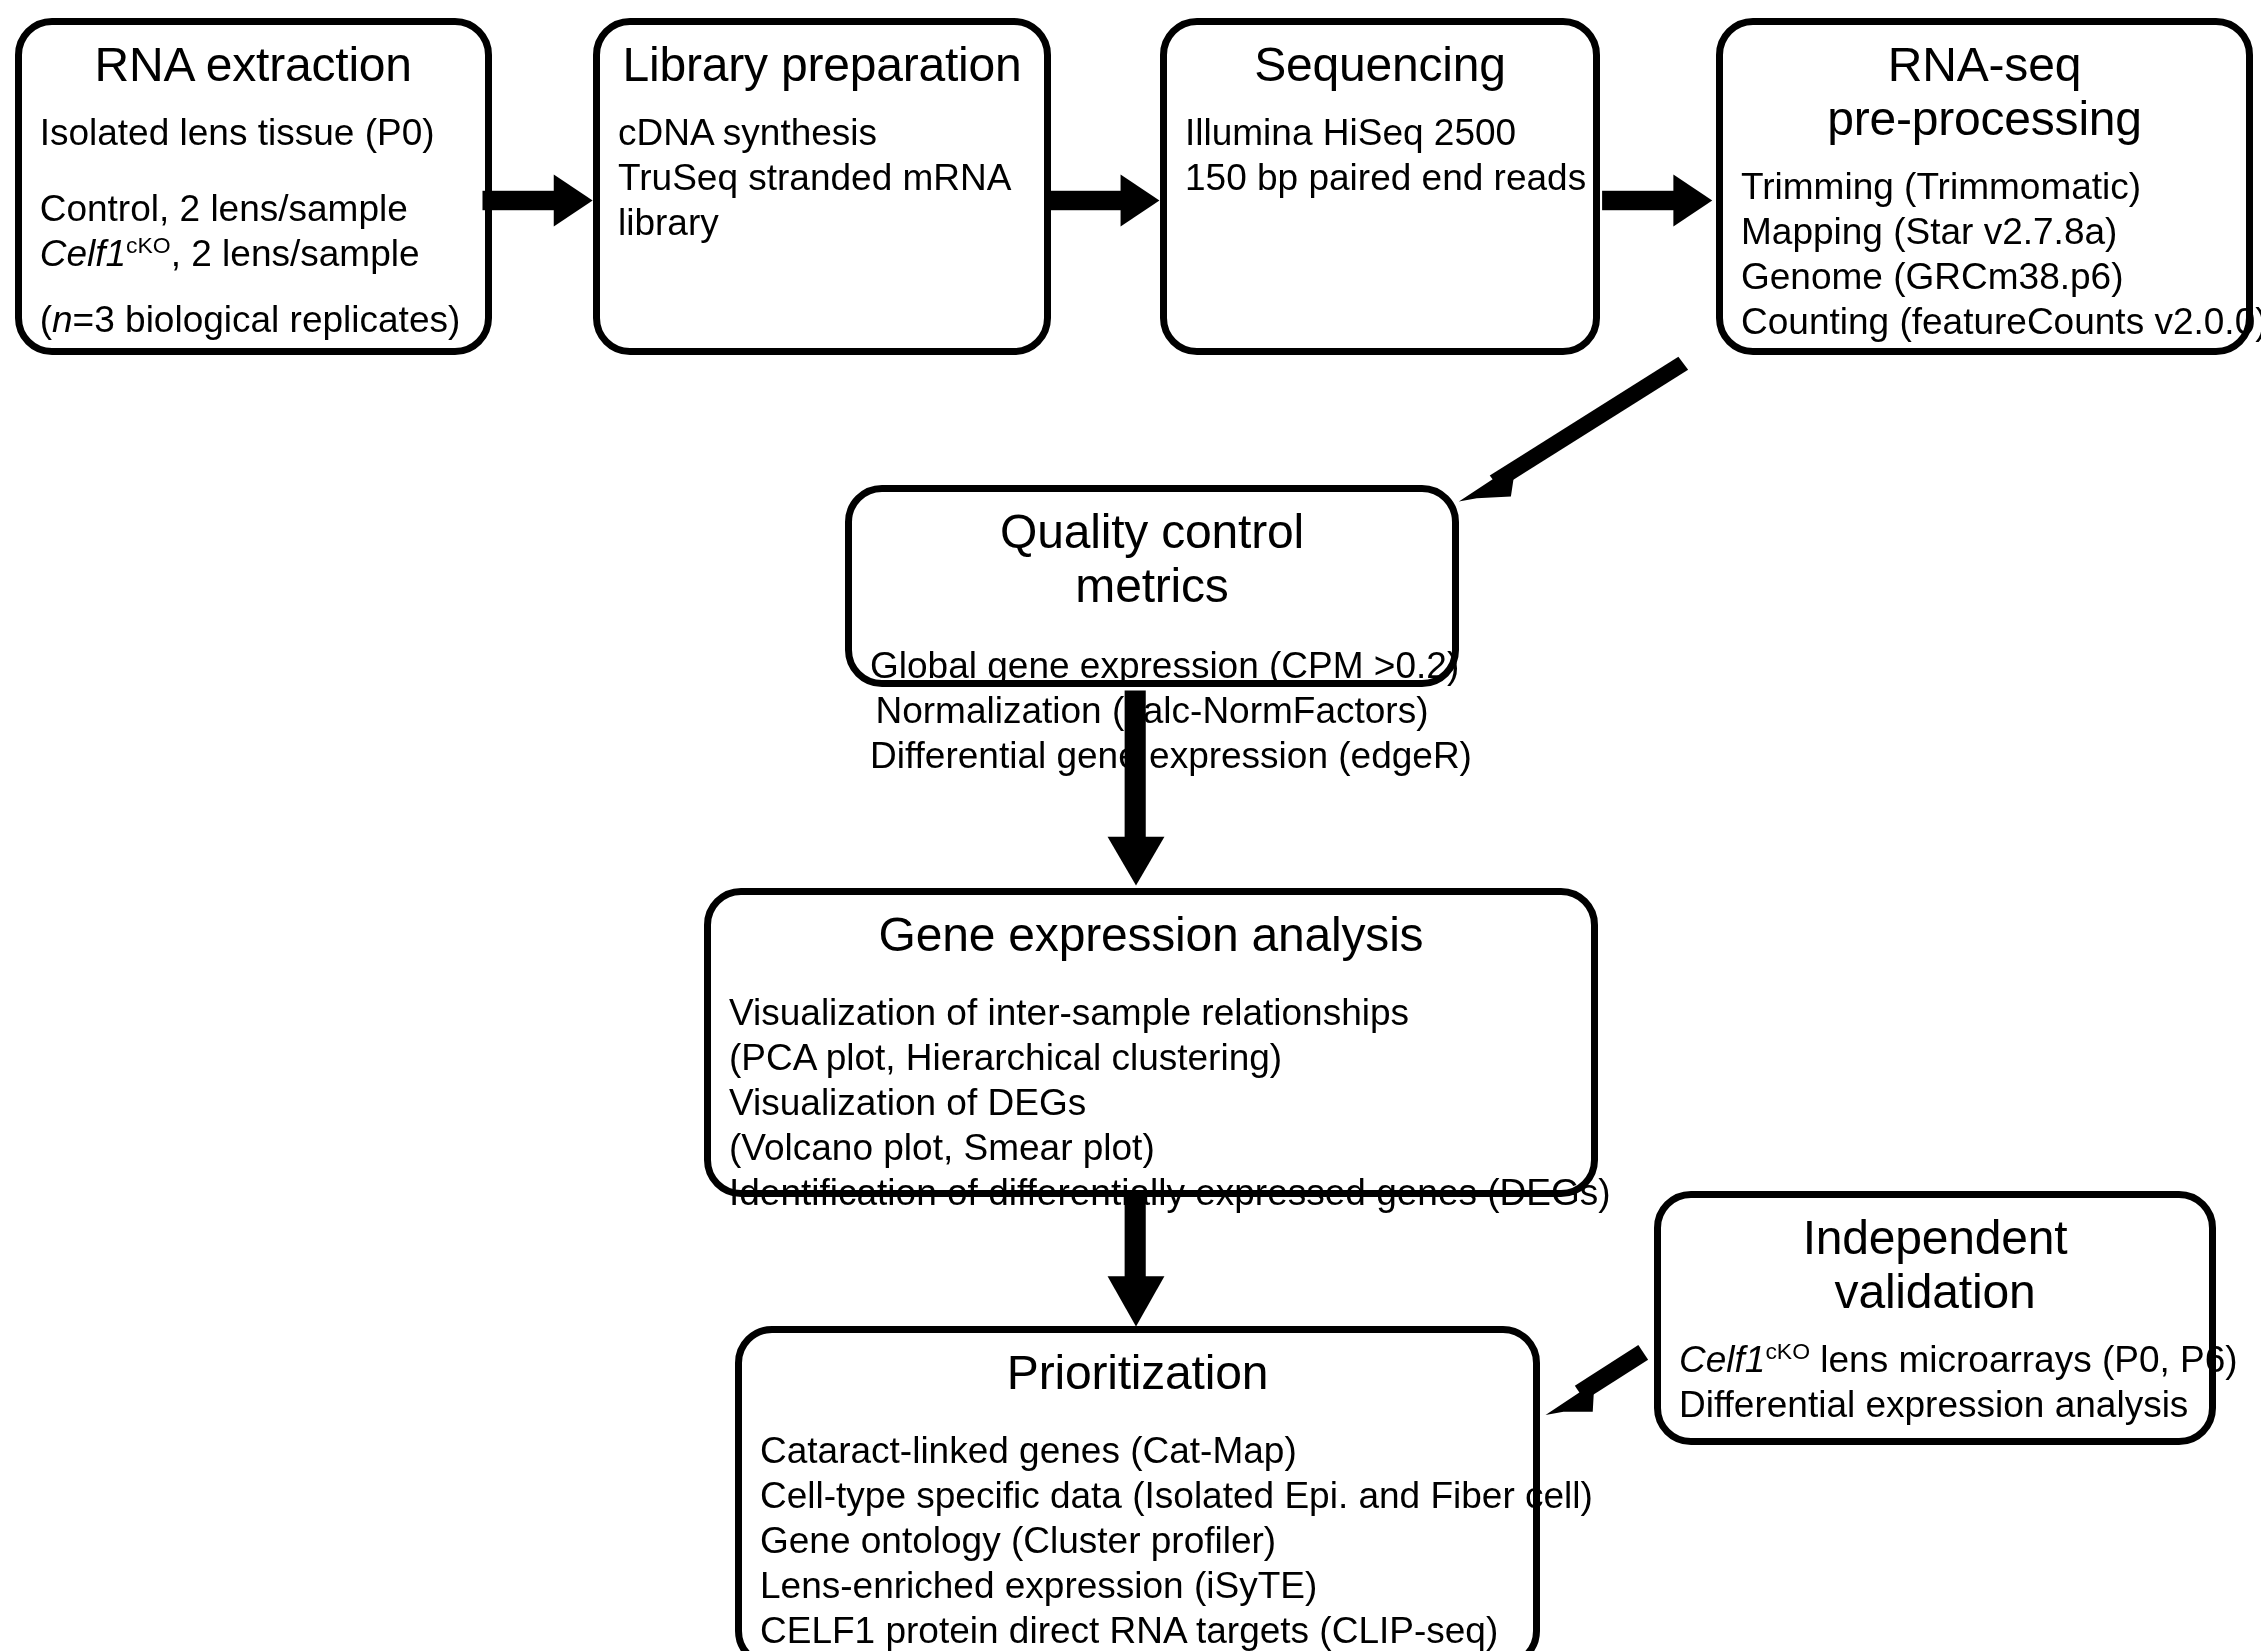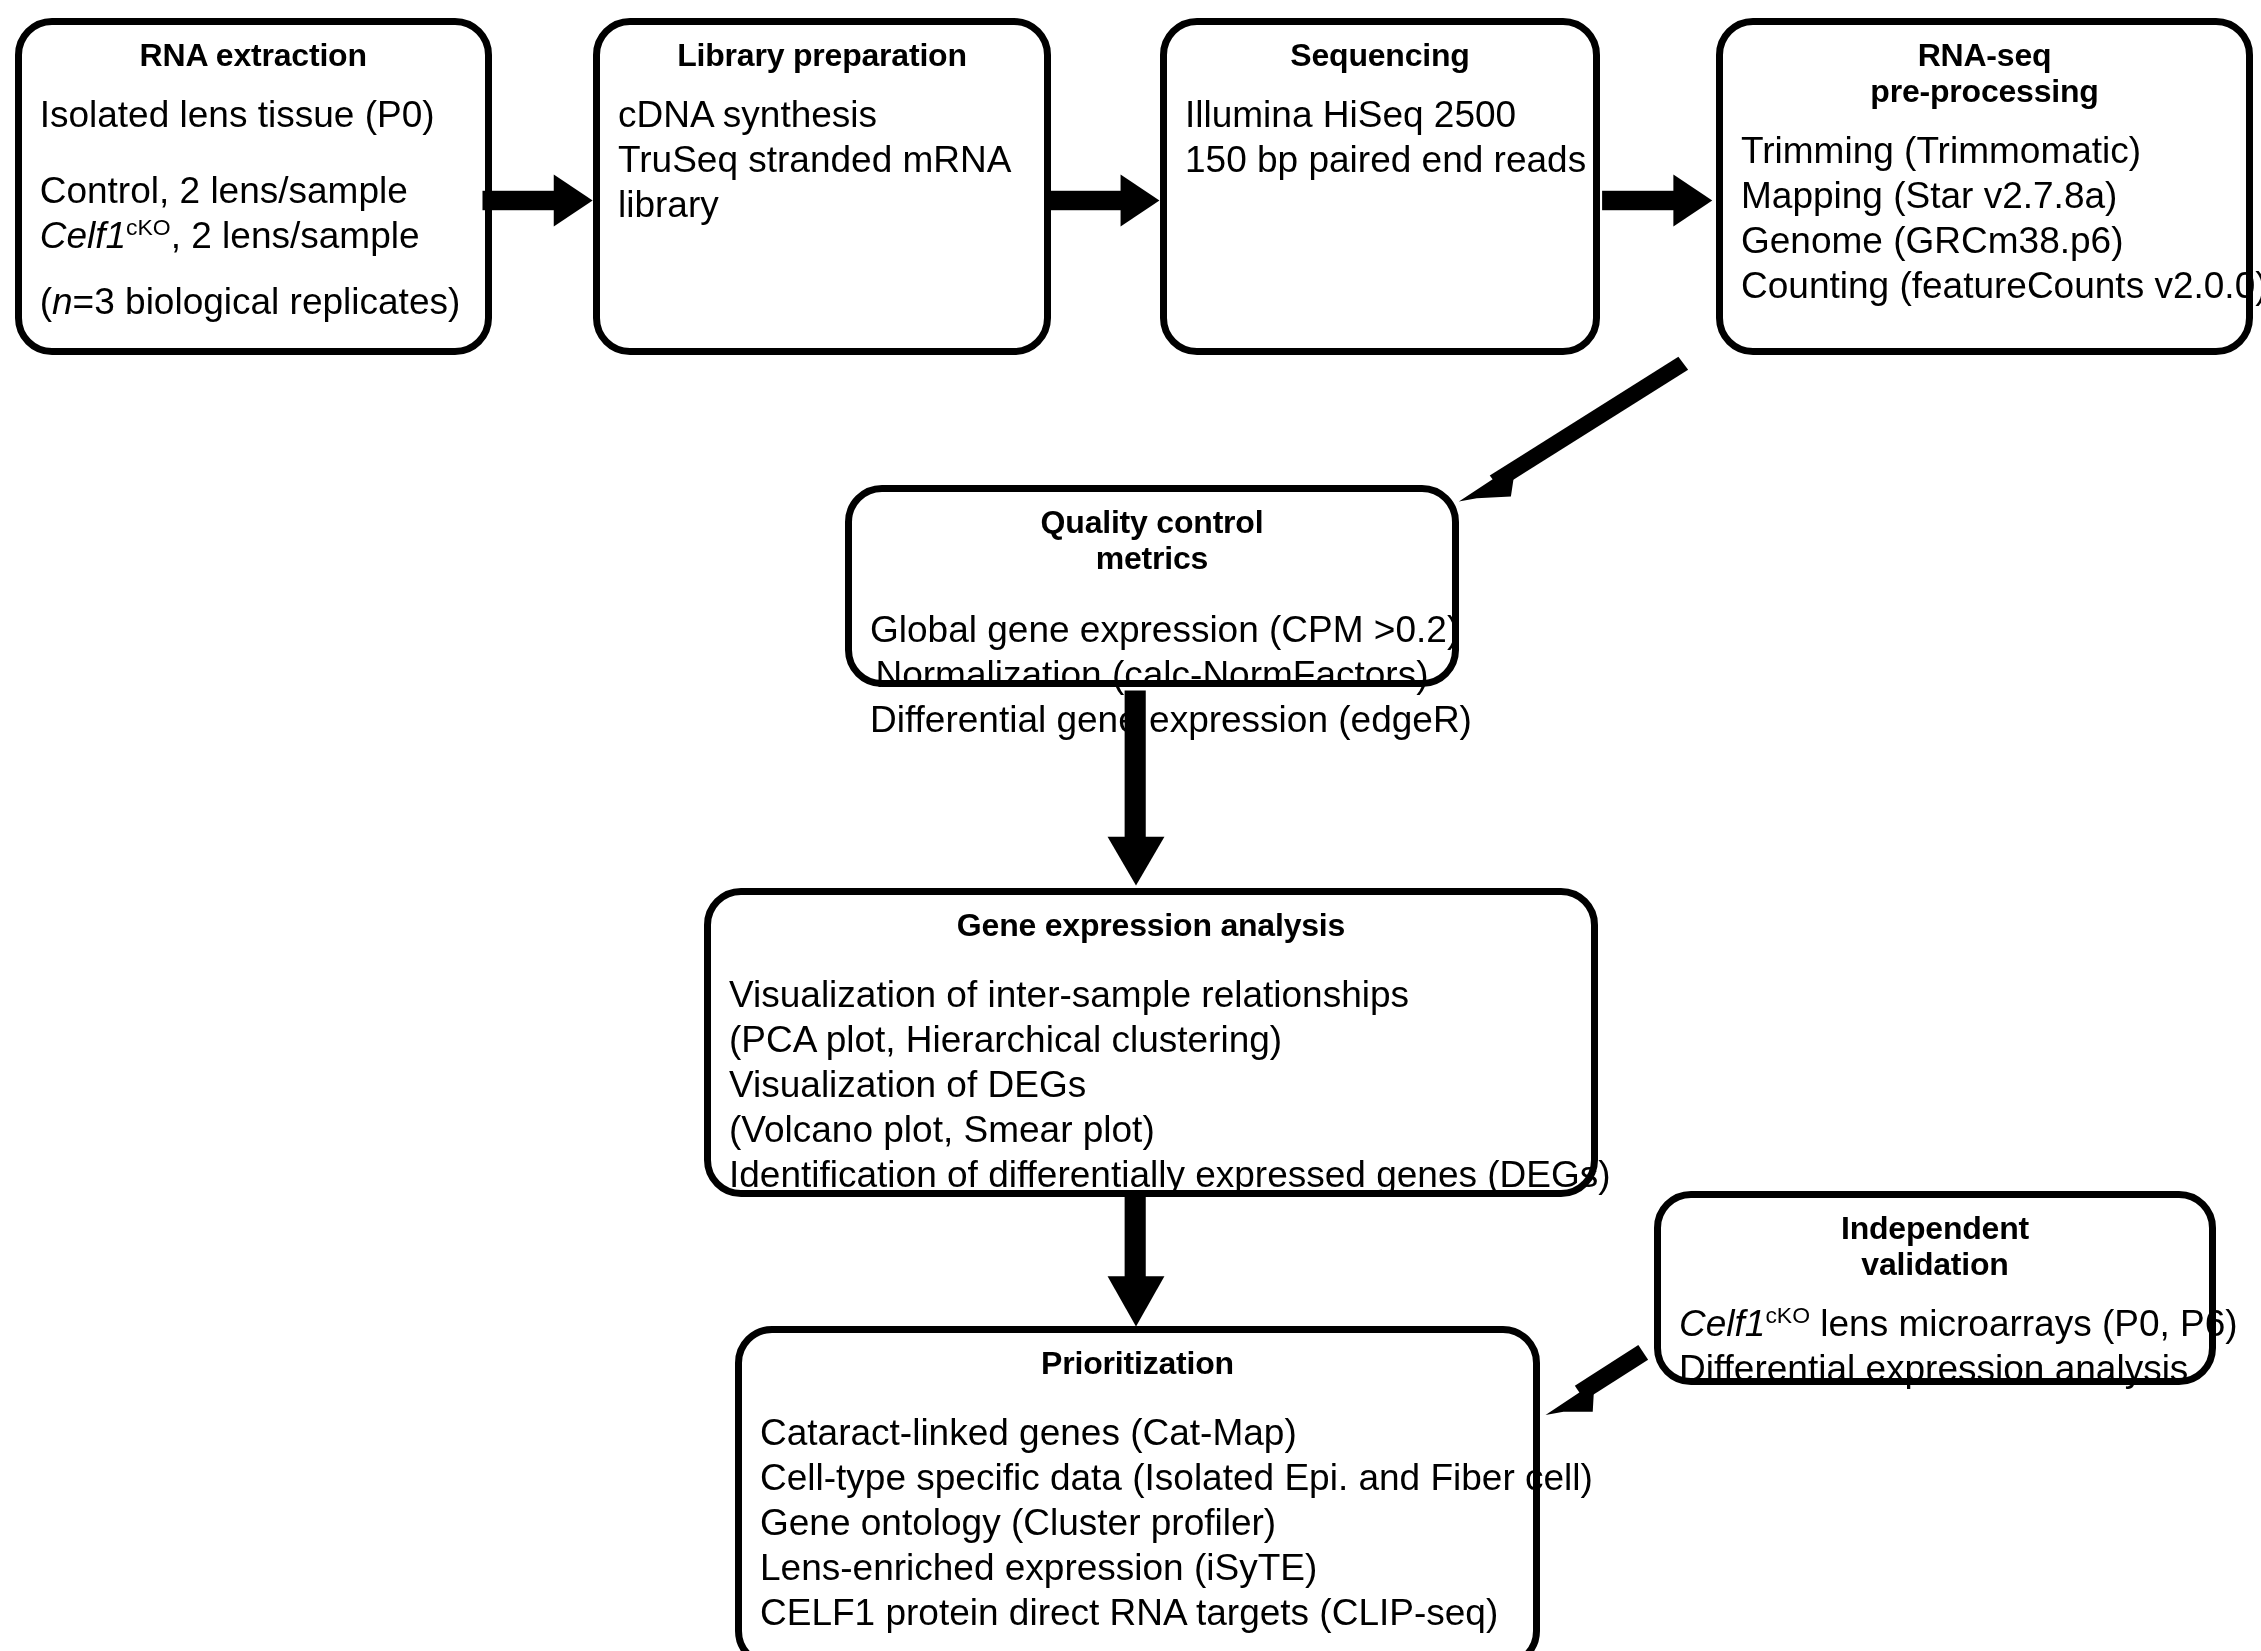--- a/index.html
+++ b/index.html
@@ -12,22 +12,22 @@
 
   .node{
     position:absolute;
     box-sizing:border-box;
     border:7.3px solid #000000;
     border-radius:37px;
     background:#ffffff;
     padding:13px 18px;
   }
   .node .title{
-    font-weight:bold;
-    font-size:32px;
+    font-weight:normal;
+    font-size:48px;
     line-height:1.12;
     text-align:center;
     letter-spacing:-0.2px;
     margin-bottom:18px;
     white-space:pre-line;
   }
   .node .lines{
     font-size:37px;
     line-height:1.22;
     text-align:left;
@@ -38,21 +38,21 @@
   .ital{font-style:italic;}
 
   
   #node-rna-extraction   {left:14.7px;  top:18px;  width:477px; height:337px;}
   #node-library-prep     {left:593px; top:18px;  width:458px; height:337px;}
   #node-sequencing       {left:1160px;top:18px;  width:440px; height:337px;}
   #node-preprocessing    {left:1716px;top:18px;  width:537px; height:337px;}
   #node-quality-control  {left:845px;top:485px; width:614px; height:202px;}
   #node-gene-expression  {left:704px; top:888px;width:894px;height:309px;}
   #node-prioritization   {left:735px; top:1326px;width:805px; height:342px;}
-  #node-validation       {left:1654px;top:1191px;width:562px; height:194px;}
+  #node-validation       {left:1654px;top:1191px;width:562px; height:254px;}
 
   
   #node-rna-extraction  .lines .ln:nth-child(1){margin-bottom:31px;}
   #node-library-prep .title{text-align:center;}
   #node-quality-control .title{margin-bottom:30px;}
   #node-quality-control .lines{font-size:37px;text-align:center;}
   #node-gene-expression .lines{font-size:37px;margin-top:28px;}
   #node-prioritization .title{margin-bottom:28px;}
 
   

